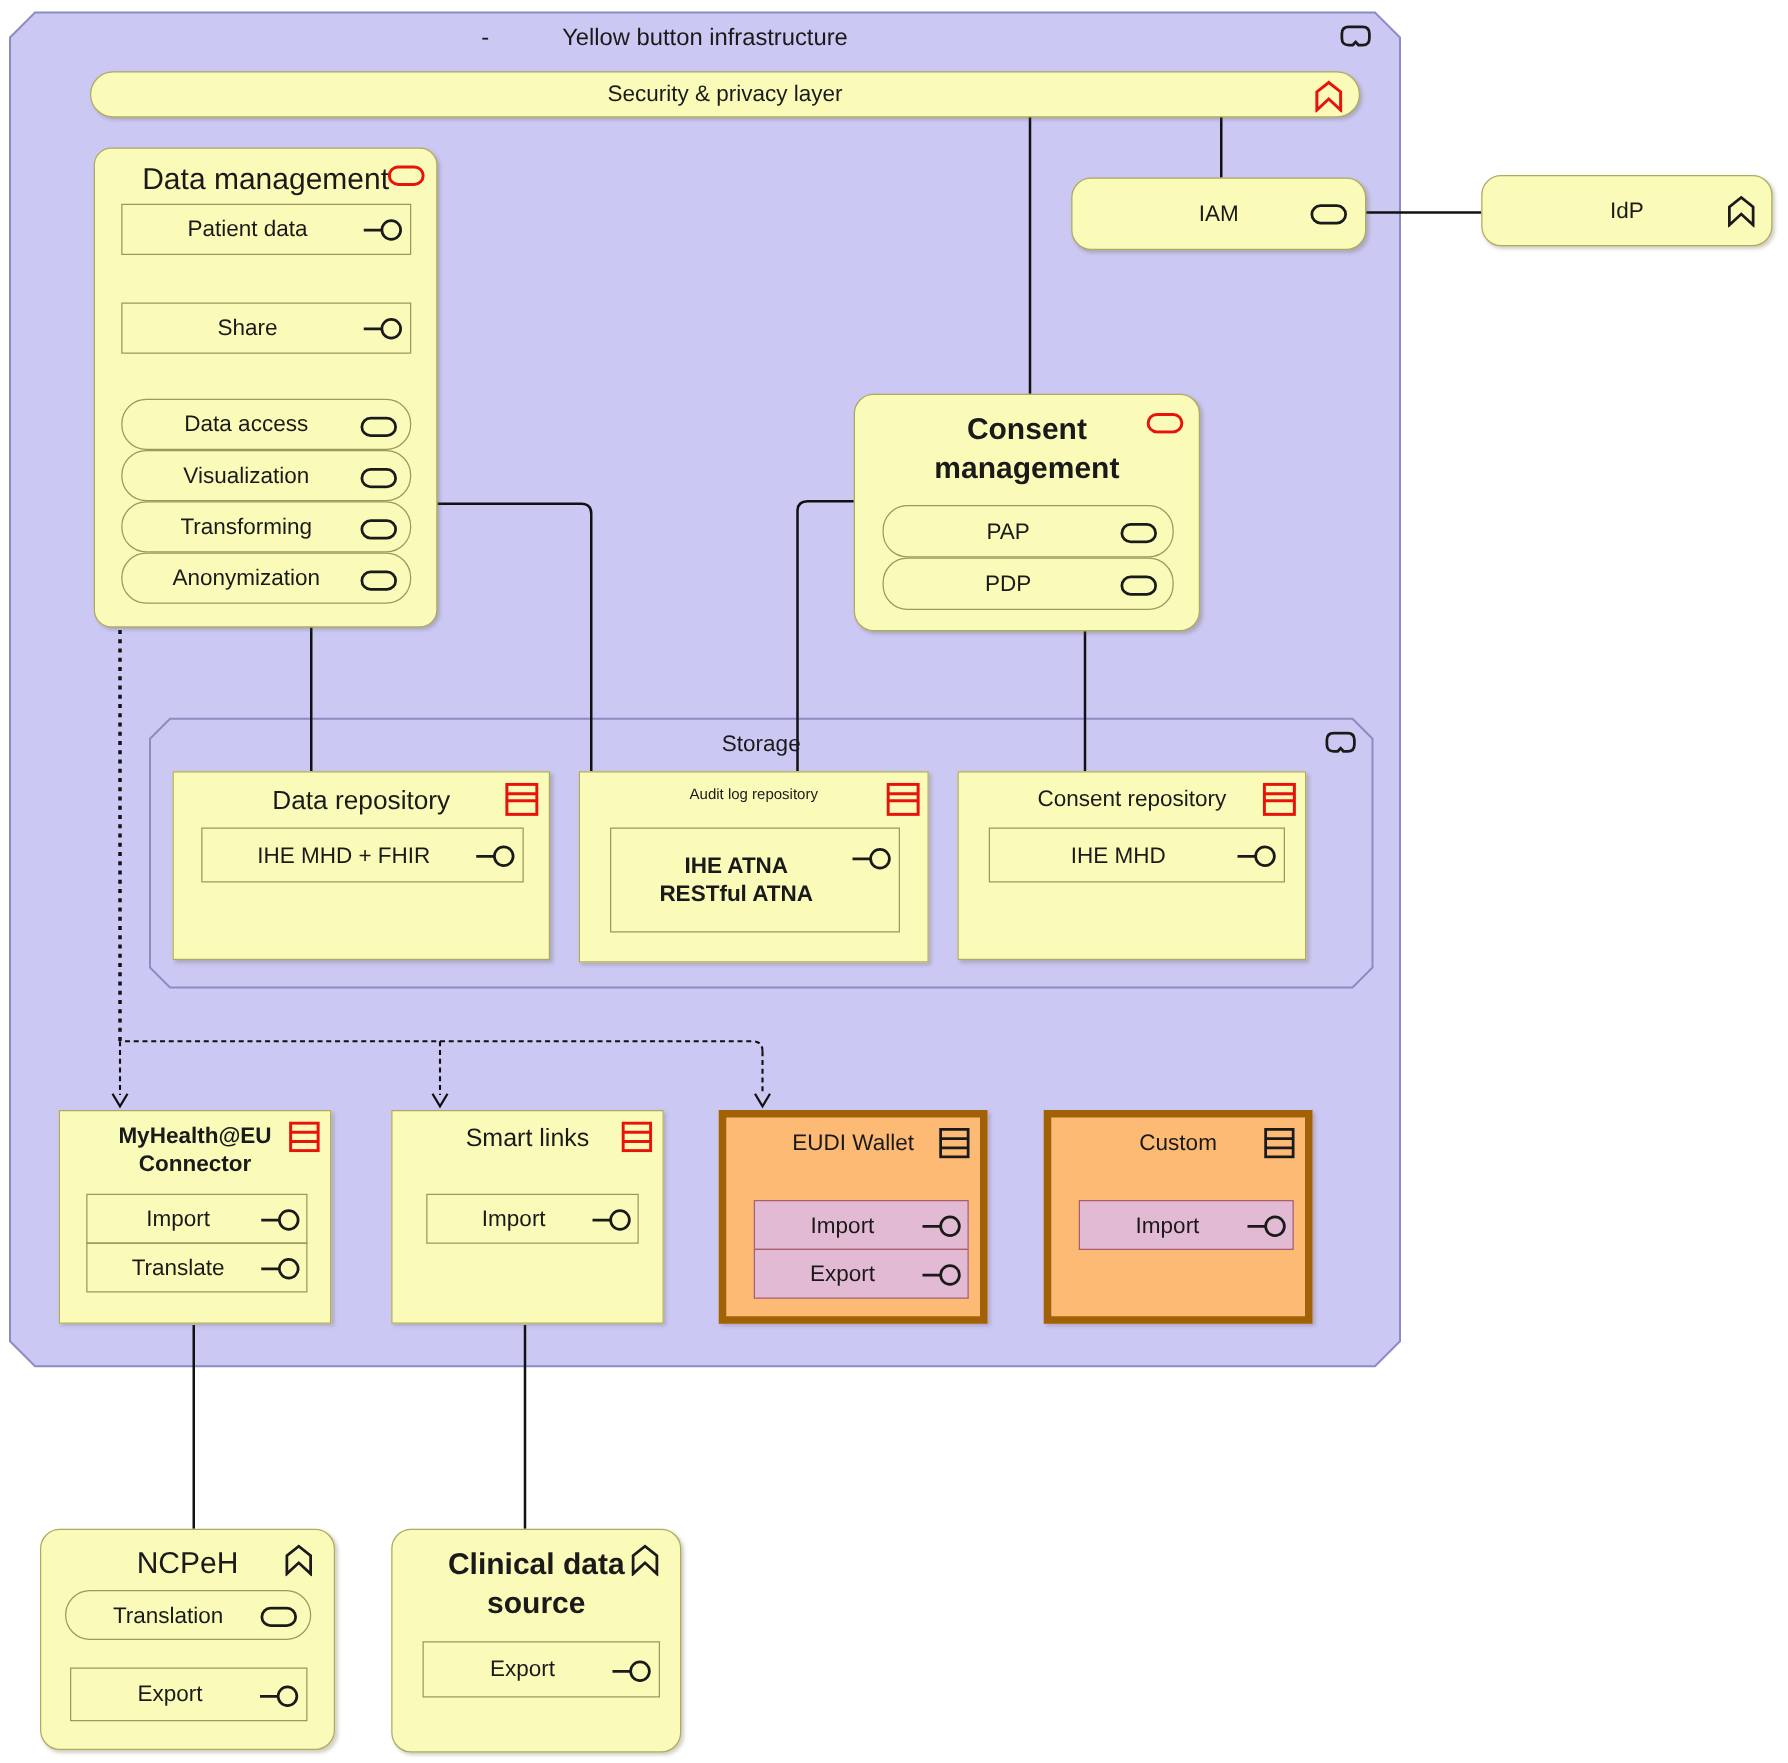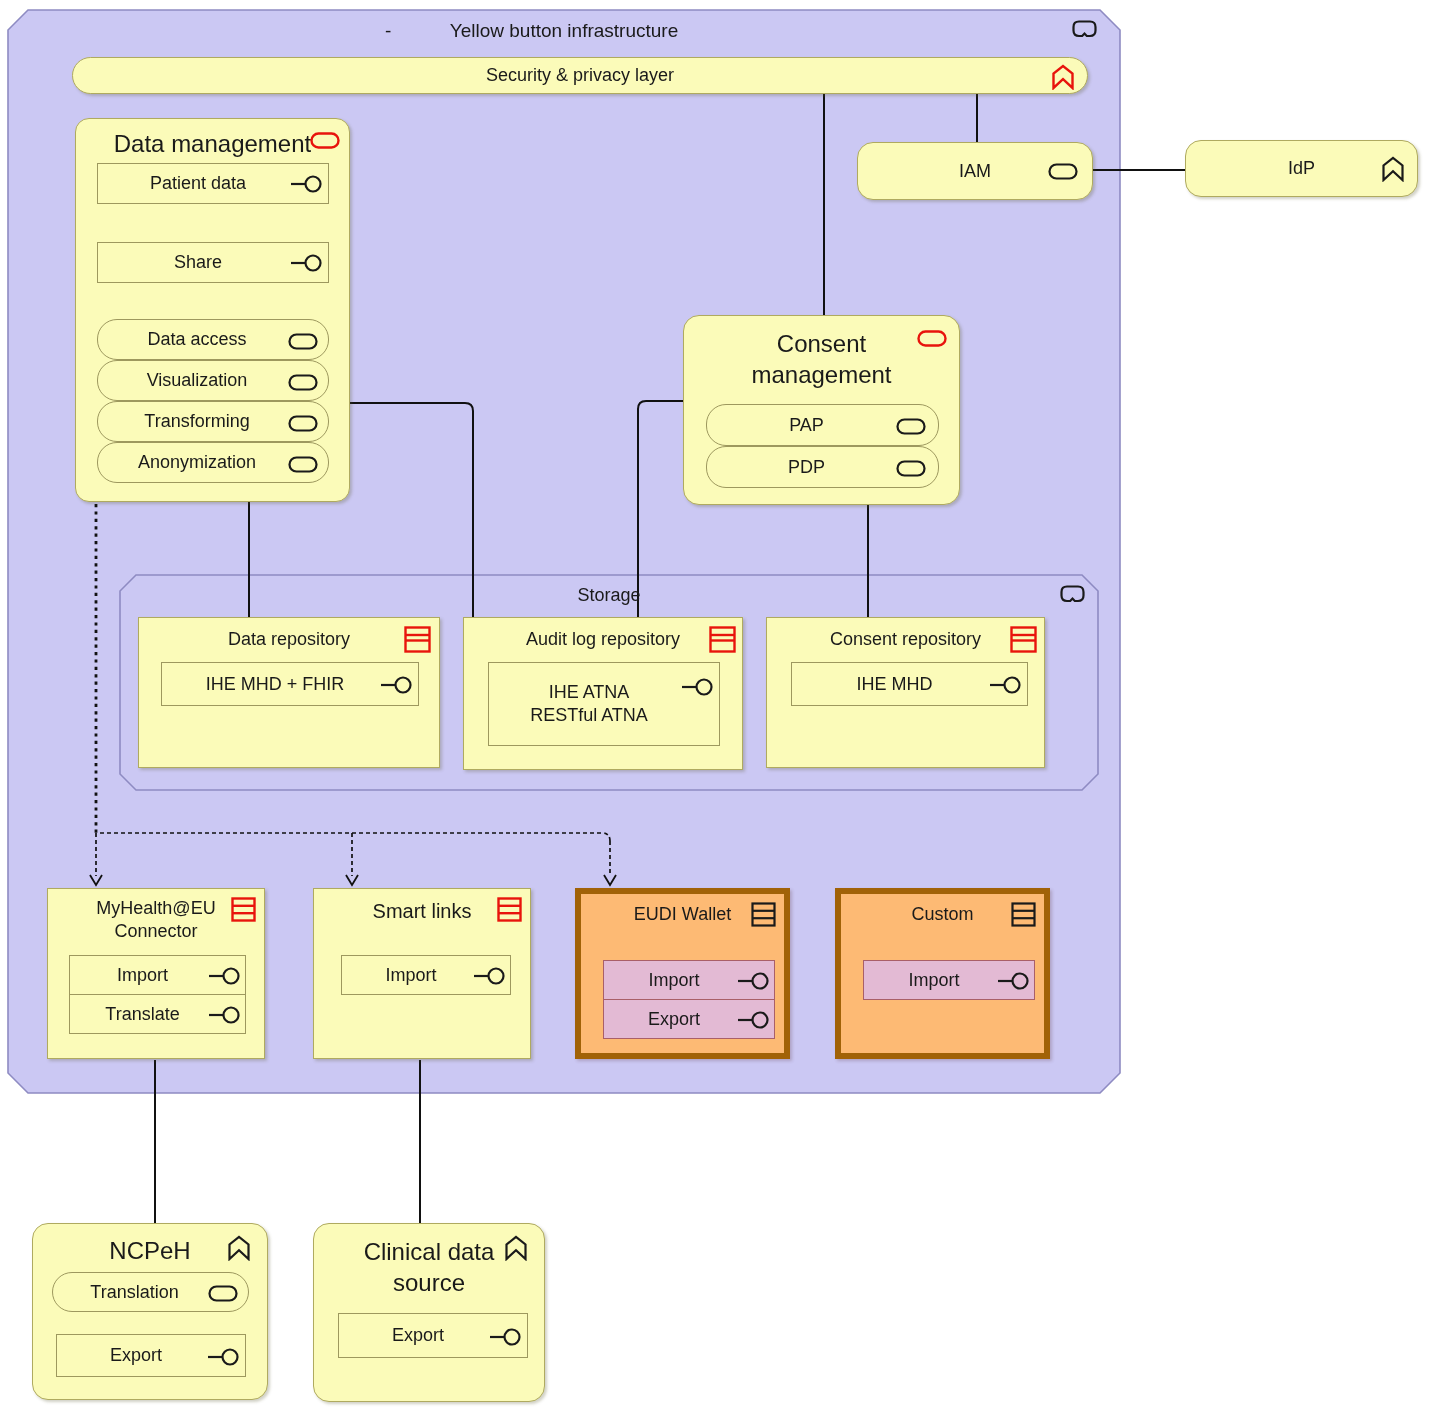--- a/index.html
+++ b/index.html
@@ -15,21 +15,21 @@
   .lbl{font-size:18px;white-space:nowrap;}
   .row{position:absolute;box-sizing:border-box;display:flex;align-items:center;justify-content:center;font-size:18px;}
   .row-if{border:1.4px solid #9d985e;background:transparent;padding-right:30px;}
   .row-svc{border:1.4px solid #9d985e;border-radius:20px;padding-right:32px;}
   .row-pink{border:1.6px solid #a95f68;background:#e3bad4;padding-right:30px;}
   .icon{position:absolute;}
   .icon svg{display:block;}
   .stroke{stroke:#1a1a1a;fill:none;stroke-width:2.2;}
   .stroke-red{stroke:#e8140c;fill:none;stroke-width:2.4;}
   .toptitle{position:absolute;z-index:2;font-size:19px;}
-  .twolines div{line-height:1.3;}
+  .twolines div{line-height:1.3;font-weight:bold;}
 </style>
 </head>
 <body>
 
 <svg id="underlay" width="1430" height="1410">
 
   <polygon points="28,10 1100,10 1120,30 1120,1073 1100,1093 28,1093 8,1073 8,30" fill="#cbc8f3" stroke="#8e8bc2" stroke-width="1.6"></polygon>
 
   <polygon points="136,575 1082,575 1098,591 1098,774 1082,790 136,790 120,774 120,591" fill="#cbc8f3" stroke="#8e8bc2" stroke-width="1.6"></polygon>
 
@@ -188,21 +188,21 @@
 </div>
 
 <div class="toptitle" style="left:120px;top:585px;width:978px;text-align:center;font-size:18px;">Storage</div>
 <span class="icon" style="left:1060px;top:585px;z-index:2;">
   <svg width="25" height="18" viewBox="0 0 25 18">
       <path class="stroke" d="M7 1.5 H18 Q23.5 1.5 23.5 7 V10.5 Q23.5 16 18 16 H14.8 L12.5 13.6 L10.2 16 H7 Q1.5 16 1.5 10.5 V7 Q1.5 1.5 7 1.5 Z"></path>
     </svg>
 </span>
 
 <div class="box yellow" style="left:138px;top:617px;width:302px;height:151px;">
-  <div class="title" style="margin-top:10px;font-size:18px;">Data repository</div>
+  <div class="title" style="margin-top:10px;font-size:21px;">Data repository</div>
   <span class="icon" style="right:8px;top:8px;">
     <svg width="27" height="27" viewBox="0 0 27 27">
         <g class="stroke-red">
           <rect x="1.5" y="1.5" width="24" height="24"></rect>
           <line x1="1.5" y1="9" x2="25.5" y2="9"></line>
           <line x1="1.5" y1="14.5" x2="25.5" y2="14.5"></line>
         </g>
       </svg>
   </span>
   <div class="row row-if" style="left:22px;top:44px;width:258px;height:44px;">
@@ -212,21 +212,21 @@
           <g class="stroke">
             <line x1="1" y1="9" x2="15" y2="9"></line>
             <circle cx="23" cy="9" r="7.5"></circle>
           </g>
         </svg>
     </span>
   </div>
 </div>
 
 <div class="box yellow" style="left:463px;top:617px;width:280px;height:153px;">
-  <div class="title" style="margin-top:10px;font-size:18px;">Audit log repository</div>
+  <div class="title" style="margin-top:10px;font-size:12px;">Audit log repository</div>
   <span class="icon" style="right:6px;top:8px;">
     <svg width="27" height="27" viewBox="0 0 27 27">
         <g class="stroke-red">
           <rect x="1.5" y="1.5" width="24" height="24"></rect>
           <line x1="1.5" y1="9" x2="25.5" y2="9"></line>
           <line x1="1.5" y1="14.5" x2="25.5" y2="14.5"></line>
         </g>
       </svg>
   </span>
   <div class="row row-if twolines" style="left:24px;top:44px;width:232px;height:84px;flex-direction:column;">

